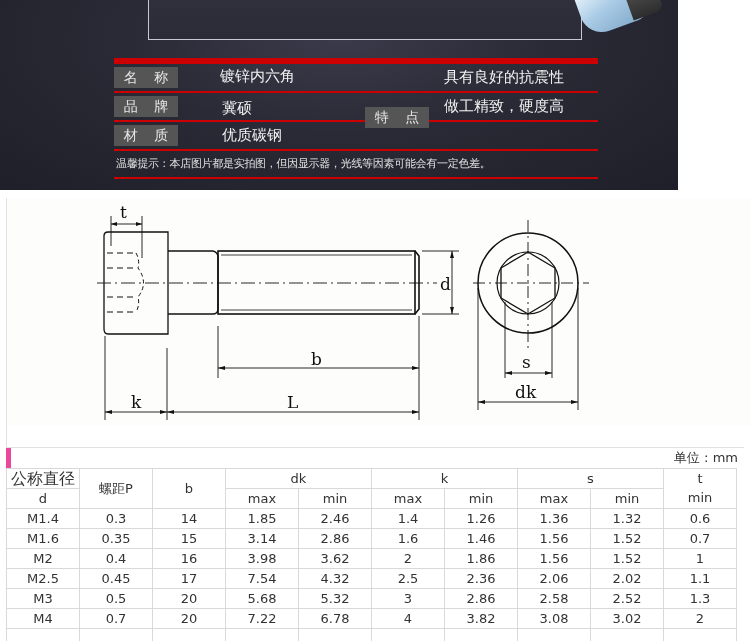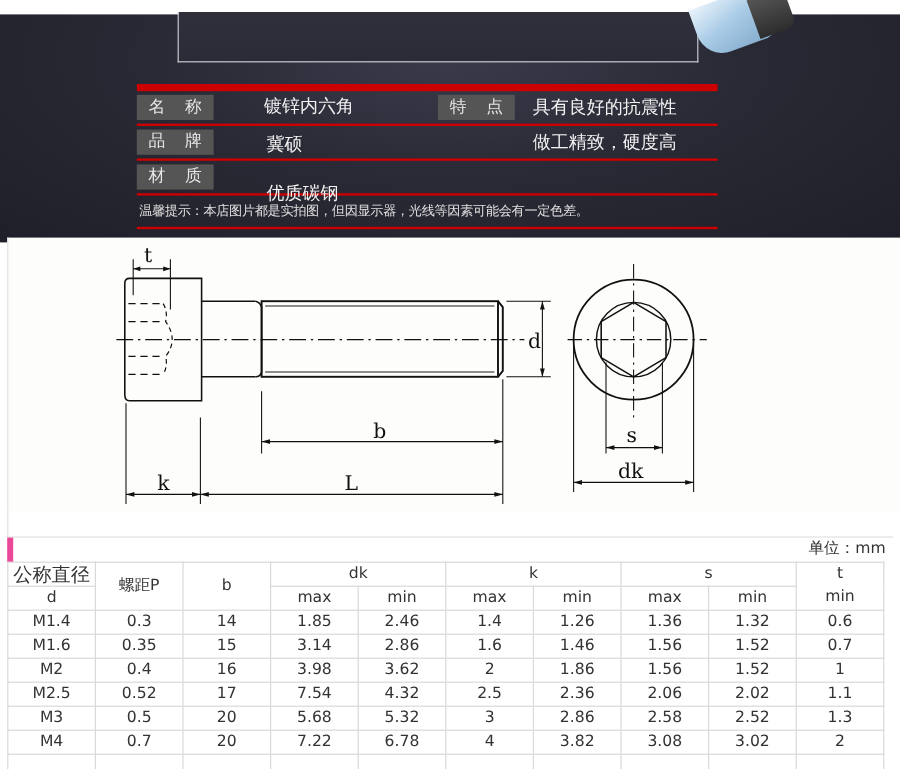--- a/index.html
+++ b/index.html
@@ -1,21 +1,21 @@
 <!DOCTYPE html>
 <html><head>
 <meta charset="utf-8">
 <style>
   * { margin: 0; padding: 0; box-sizing: border-box; }
   html, body { width: 750px; height: 641px; overflow: hidden; background: #ffffff; }
   body { font-family: "DejaVu Sans", "Liberation Sans", sans-serif; position: relative; }
 
   
   .banner {
-    position: absolute; left: 0; top: 12px; width: 750px; height: 190px;
+    position: absolute; left: 0; top: 0; width: 678px; height: 190px;
     background: radial-gradient(ellipse at 50% 20%, #3a3a4a 0%, #2a2a36 45%, #1f1f29 100%);
   }
   .photo-frame {
     position: absolute; left: 148px; top: -2px; width: 434px; height: 42px;
     border: 1px solid #c8c8d0; border-top: none;
     background: linear-gradient(180deg, #30303d 0%, #2b2b37 100%);
   }
   .bolt-tip {
     position: absolute; left: 430px; top: -14px; width: 68px; height: 44px;
     background: linear-gradient(160deg, #e9f3fb 0%, #a9cbe6 45%, #7fa8c9 100%);
@@ -70,35 +70,35 @@
     <div class="bolt-tip"></div>
     <div class="bolt-tip-dark"></div>
   </div>
 
   <div class="spec-block">
     <div class="red-bar-thick"></div>
 
     <div class="spec-row">
       <div class="tag" style="left:0;">名 称</div>
       <div class="val" style="left:106px;font-family:Liberation Mono, monospace;">镀锌内六角</div>
-      <div class="tag" style="left:251px;">特 点</div>
+      <div class="tag" style="left:251px;margin-top:40px;">特 点</div>
       <div class="val" style="left:330px;">具有良好的抗震性</div>
     </div>
     <div class="red-line"></div>
 
     <div class="spec-row">
       <div class="tag" style="left:0;">品 牌</div>
       <div class="val" style="left:108px;top:5px;">冀硕</div>
       <div class="val" style="left:330px;">做工精致，硬度高</div>
     </div>
     <div class="red-line"></div>
 
     <div class="spec-row">
       <div class="tag" style="left:0;">材 质</div>
-      <div class="val" style="left:108px;margin-top:14px;">优质碳钢</div>
+      <div class="val" style="left:108px;">优质碳钢</div>
     </div>
     <div class="red-line"></div>
 
     <div class="notice">温馨提示：本店图片都是实拍图，但因显示器，光线等因素可能会有一定色差。</div>
     <div class="red-line"></div>
   </div>
 </div>
 
 <div class="drawing">
   <svg width="744" height="228" viewBox="0 0 744 228" font-family="DejaVu Serif, serif" font-size="17" fill="none" stroke="#111" stroke-width="1.3">
@@ -248,21 +248,21 @@
       <td>3.98</td>
       <td>3.62</td>
       <td>2</td>
       <td>1.86</td>
       <td>1.56</td>
       <td>1.52</td>
       <td>1</td>
     </tr>
     <tr>
       <td>M2.5</td>
-      <td>0.52</td>
+      <td>0.45</td>
       <td>17</td>
       <td>7.54</td>
       <td>4.32</td>
       <td>2.5</td>
       <td>2.36</td>
       <td>2.06</td>
       <td>2.02</td>
       <td>1.1</td>
     </tr>
     <tr>

